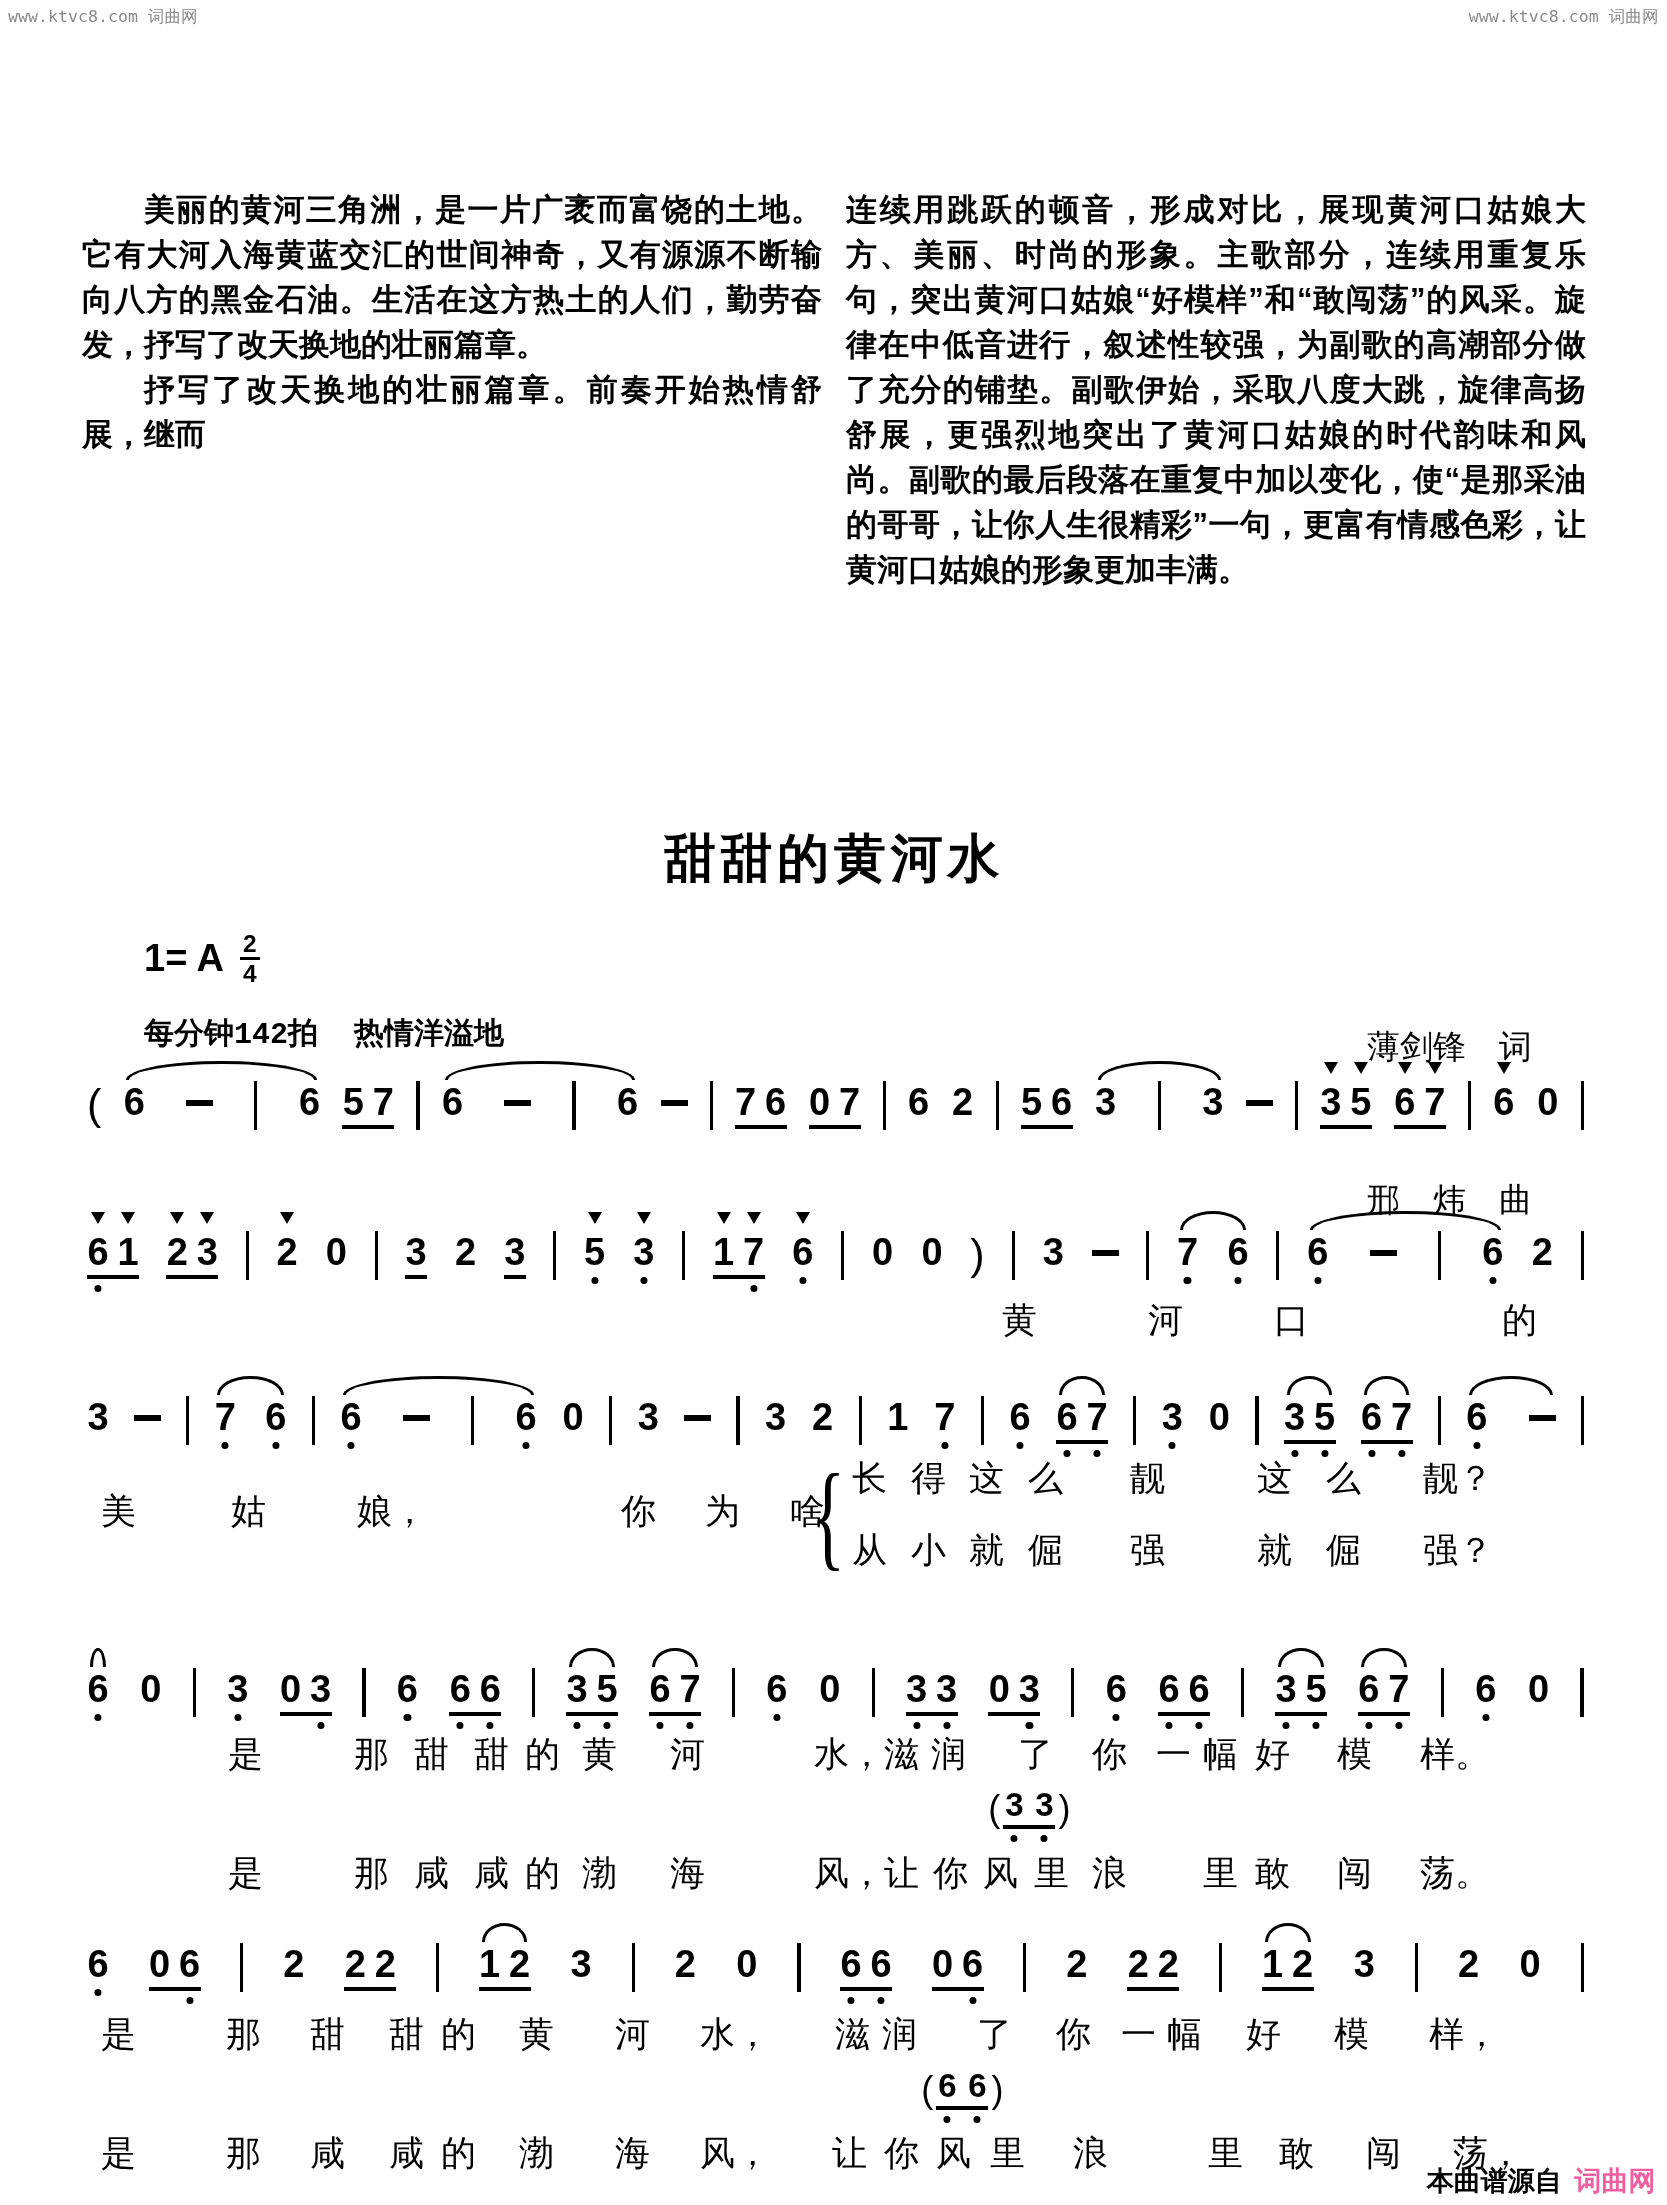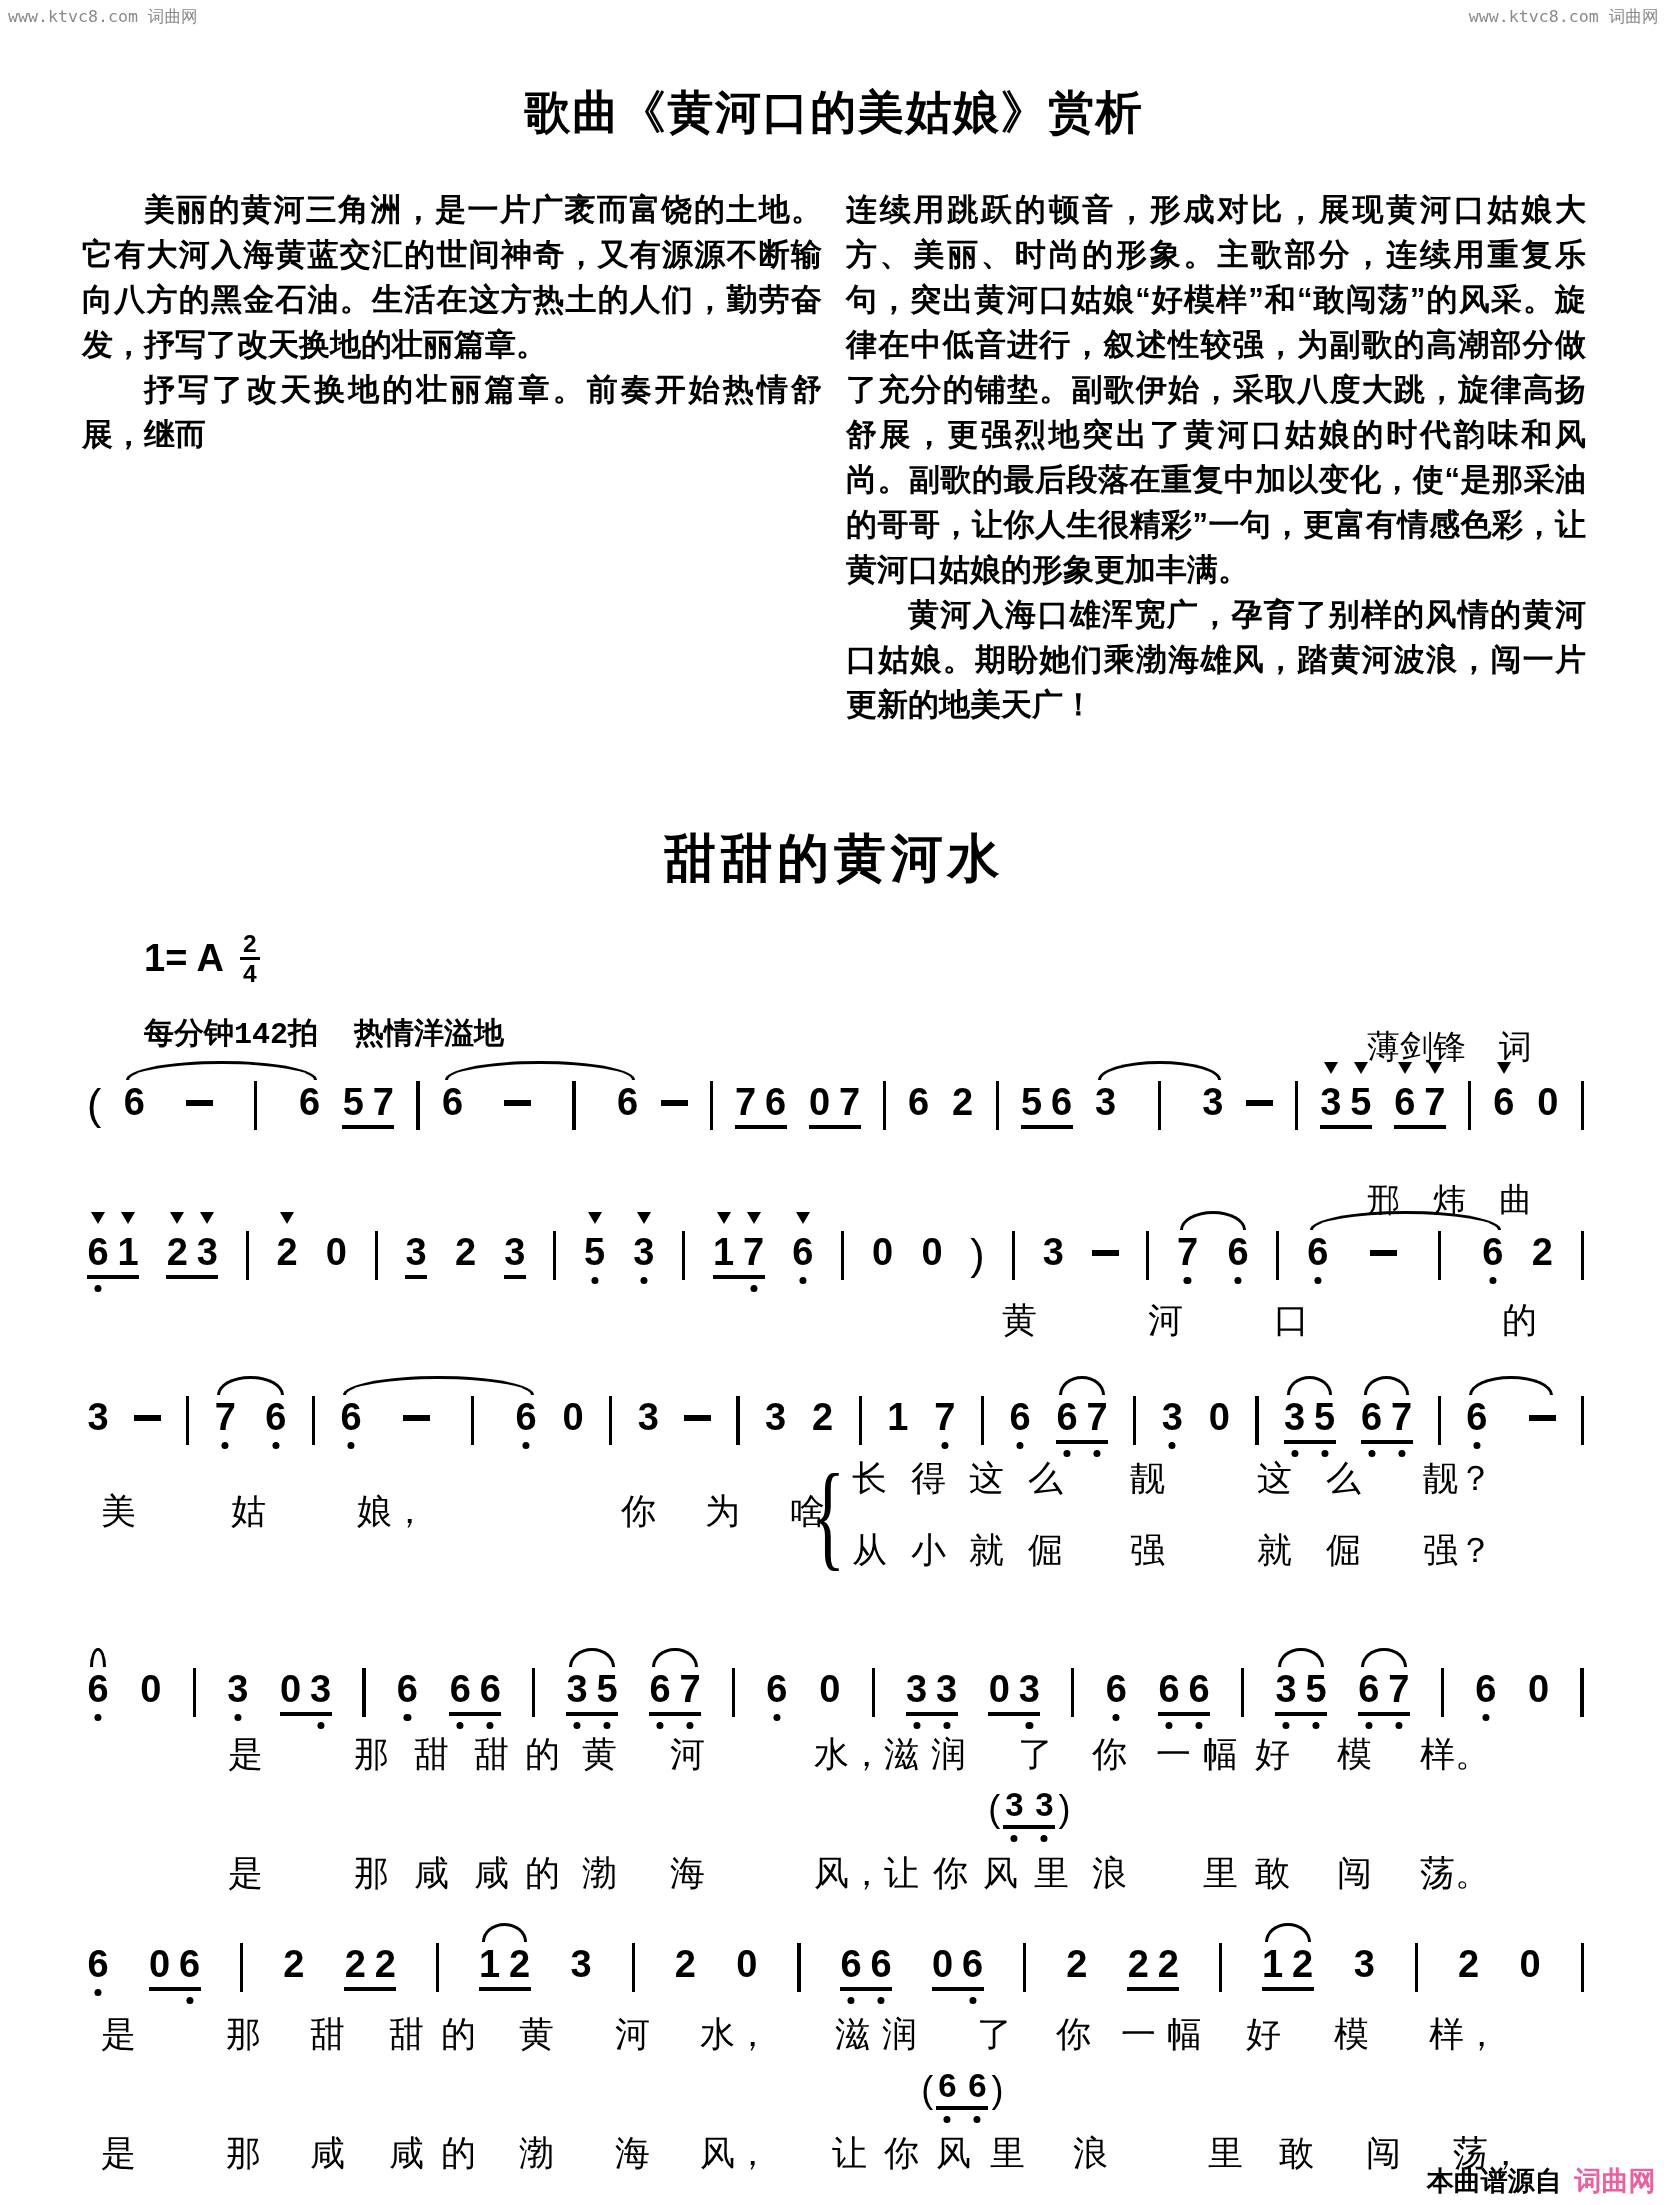--- a/index.html
+++ b/index.html
@@ -53,30 +53,28 @@
   .src .site{margin-left:12.6px;}
 </style>
 </head>
 <body>
 
 <div class="page">
 
   <div class="wm tl">www.ktvc8.com 词曲网</div>
   <div class="wm tr">www.ktvc8.com 词曲网</div>
 
-  <div class="essay-title">歌曲《黄河口的美姑娘》赏析</div>
 
   <div class="essay">
     <div class="col">
       <p>美丽的黄河三角洲，是一片广袤而富饶的土地。它有大河入海黄蓝交汇的世间神奇，又有源源不断输向八方的黑金石油。生活在这方热土的人们，勤劳奋发，抒写了改天换地的壮丽篇章。</p>
       <p>抒写了改天换地的壮丽篇章。前奏开始热情舒展，继而</p>
     </div>
     <div class="col">
       <p class="noindent">连续用跳跃的顿音，形成对比，展现黄河口姑娘大方、美丽、时尚的形象。主歌部分，连续用重复乐句，突出黄河口姑娘“好模样”和“敢闯荡”的风采。旋律在中低音进行，叙述性较强，为副歌的高潮部分做了充分的铺垫。副歌伊始，采取八度大跳，旋律高扬舒展，更强烈地突出了黄河口姑娘的时代韵味和风尚。副歌的最后段落在重复中加以变化，使“是那采油的哥哥，让你人生很精彩”一句，更富有情感色彩，让黄河口姑娘的形象更加丰满。</p>
-      <p>黄河入海口雄浑宽广，孕育了别样的风情的黄河口姑娘。期盼她们乘渤海雄风，踏黄河波浪，闯一片更新的地美天广！</p>
     </div>
   </div>
 
   <div class="song-title">甜甜的黄河水</div>
 
   <div class="keysig">
     <span>1= A</span>
     <span class="frac">
       <span class="num">2</span>
       <span class="den">4</span>

